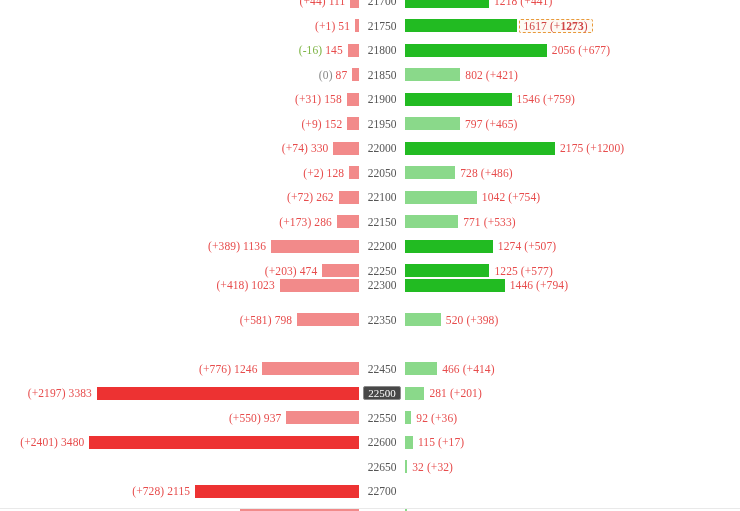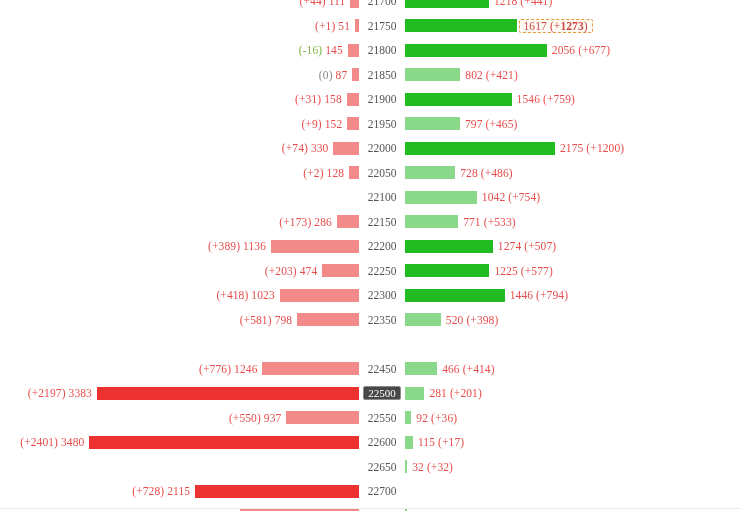--- a/index.html
+++ b/index.html
@@ -226,20 +226,24 @@
       </div>
       <div class="price">
         <span>22050</span>
       </div>
       <div class="right">
         <div class="bar-right" style="width: 50.2069px;"></div>
         <div class="lbl-right">728 (+486)</div>
       </div>
     </div>
     <div class="row" style="top: 185px;">
+      <div class="left">
+        <div class="lbl-left">(+72) 262</div>
+        <div class="bar-left" style="width: 20.2948px;"></div>
+      </div>
       <div class="price">
         <span>22100</span>
       </div>
       <div class="right">
         <div class="bar-right" style="width: 71.8621px;"></div>
         <div class="lbl-right">1042 (+754)</div>
       </div>
     </div>
     <div class="row" style="top: 209.5px;">
       <div class="left">
@@ -273,21 +277,21 @@
         <div class="bar-left" style="width: 36.7166px;"></div>
       </div>
       <div class="price">
         <span>22250</span>
       </div>
       <div class="right">
         <div class="bar-right strong" style="width: 84.4828px;"></div>
         <div class="lbl-right">1225 (+577)</div>
       </div>
     </div>
-    <div class="row" style="top: 283px;">
+    <div class="row" style="top: 273px;">
       <div class="left">
         <div class="lbl-left">(+418) 1023</div>
         <div class="bar-left" style="width: 79.2427px;"></div>
       </div>
       <div class="price">
         <span>22300</span>
       </div>
       <div class="right">
         <div class="bar-right strong" style="width: 99.7241px;"></div>
         <div class="lbl-right">1446 (+794)</div>

